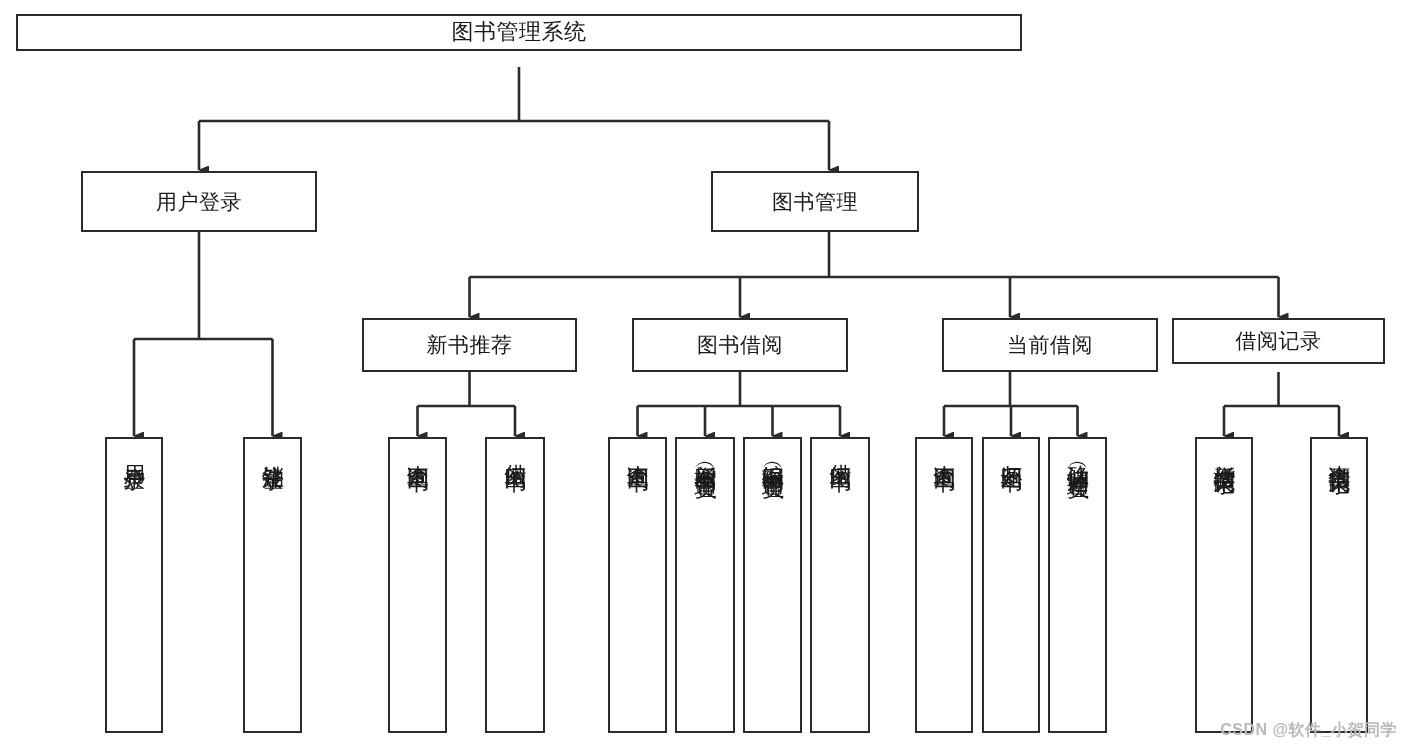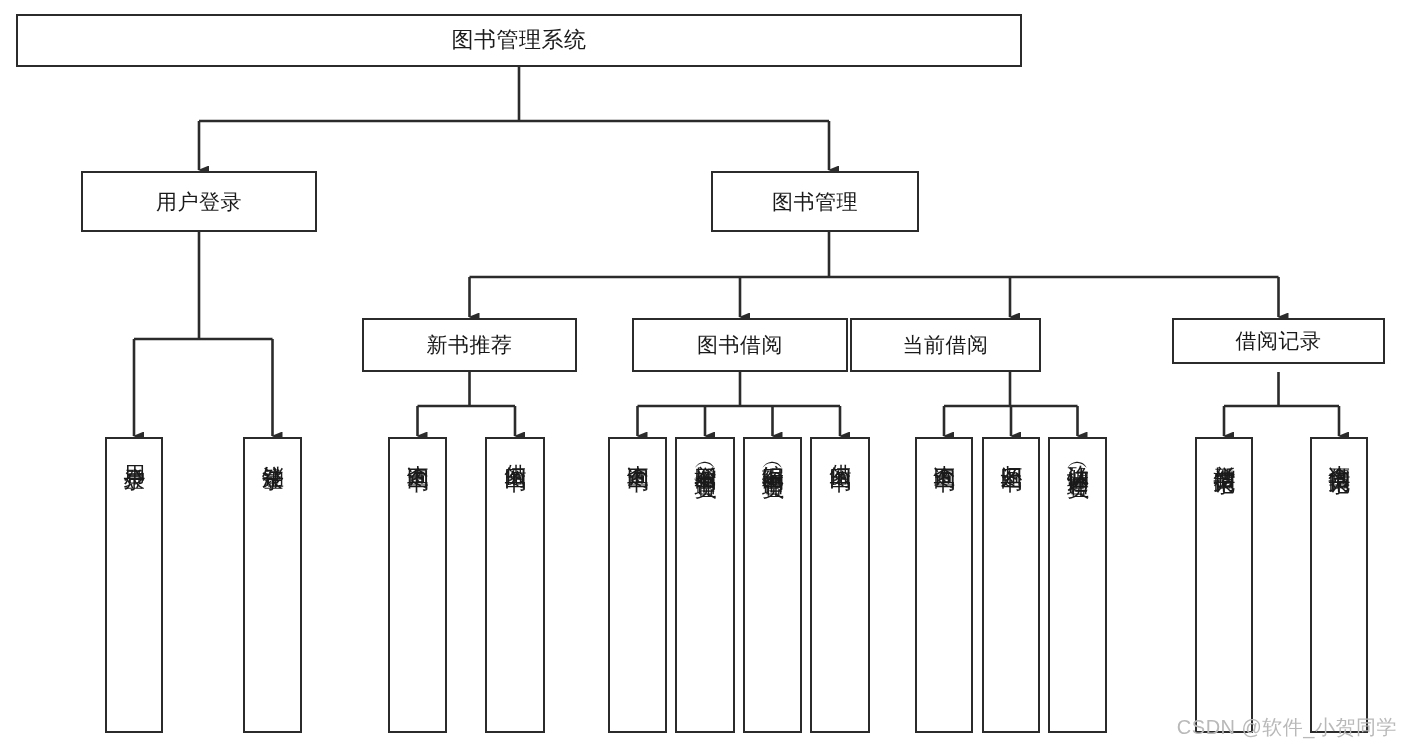--- a/index.html
+++ b/index.html
@@ -59,25 +59,26 @@
     text-orientation: upright;
     font-size: 22px;
     line-height: 1.04;
     letter-spacing: 2px;
     margin: 0 auto;
   }
   .watermark {
     position: absolute;
     right: 8px;
     bottom: 6px;
-    font-size: 20px;
+    font-size: 16px;
     color: #b9b9b9;
     letter-spacing: 0.5px;
     z-index: 5;
     white-space: nowrap;
+    font-weight: bold;
   }
 </style>
 </head>
 <body>
 
 <div id="diagram-root">
 
   <svg id="edge-layer" viewBox="0 0 1405 747">
     <defs>
       <marker id="arrowhead" markerWidth="9" markerHeight="11" refX="4.5" refY="10" orient="auto" markerUnits="userSpaceOnUse">
@@ -107,41 +108,41 @@
         <path d="M1010,372 L1010,406 M944,406 L1077.5,406"></path>
         <path d="M944,406 L944,436" marker-end="url(#arrowhead)"></path>
         <path d="M1011,406 L1011,436" marker-end="url(#arrowhead)"></path>
         <path d="M1077.5,406 L1077.5,436" marker-end="url(#arrowhead)"></path>
         <path d="M1278.5,372 L1278.5,406 M1224,406 L1339,406"></path>
         <path d="M1224,406 L1224,436" marker-end="url(#arrowhead)"></path>
         <path d="M1339,406 L1339,436" marker-end="url(#arrowhead)"></path>
       </g>
   </svg>
 
-  <div class="node root horizontal" style="left: 16px; top: 14px; width: 1006px; height: 53px;">
+  <div class="node root horizontal" style="left: 16px; top: 14px; width: 1006px; height: 37px;">
     <span class="node-label">图书管理系统</span>
   </div>
 
   <div class="node horizontal" style="left: 81px; top: 171px; width: 236px; height: 61px;">
     <span class="node-label">用户登录</span>
   </div>
 
   <div class="node horizontal" style="left: 711px; top: 171px; width: 208px; height: 61px;">
     <span class="node-label">图书管理</span>
   </div>
 
   <div class="node horizontal" style="left: 362px; top: 318px; width: 215px; height: 54px;">
     <span class="node-label">新书推荐</span>
   </div>
 
   <div class="node horizontal" style="left: 632px; top: 318px; width: 216px; height: 54px;">
     <span class="node-label">图书借阅</span>
   </div>
 
-  <div class="node horizontal" style="left: 850px; top: 318px; width: 191px; height: 54px;">
+  <div class="node horizontal" style="left: 942px; top: 318px; width: 216px; height: 54px;">
     <span class="node-label">当前借阅</span>
   </div>
 
   <div class="node horizontal" style="left: 1172px; top: 318px; width: 213px; height: 46px;">
     <span class="node-label">借阅记录</span>
   </div>
 
   <div class="node vertical" style="left: 105px; top: 437px; width: 58px; height: 296px;">
     <span class="node-label">用户登录</span>
   </div>

